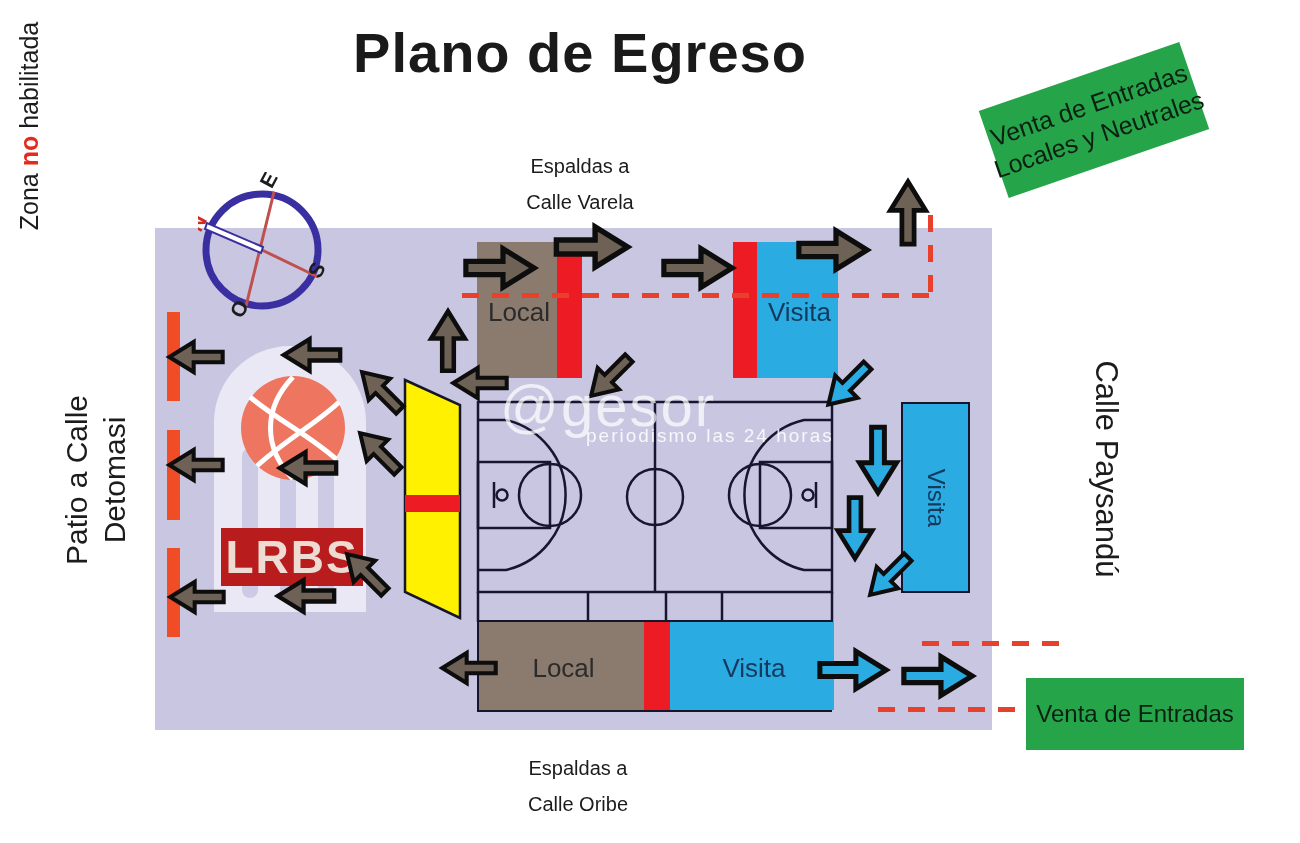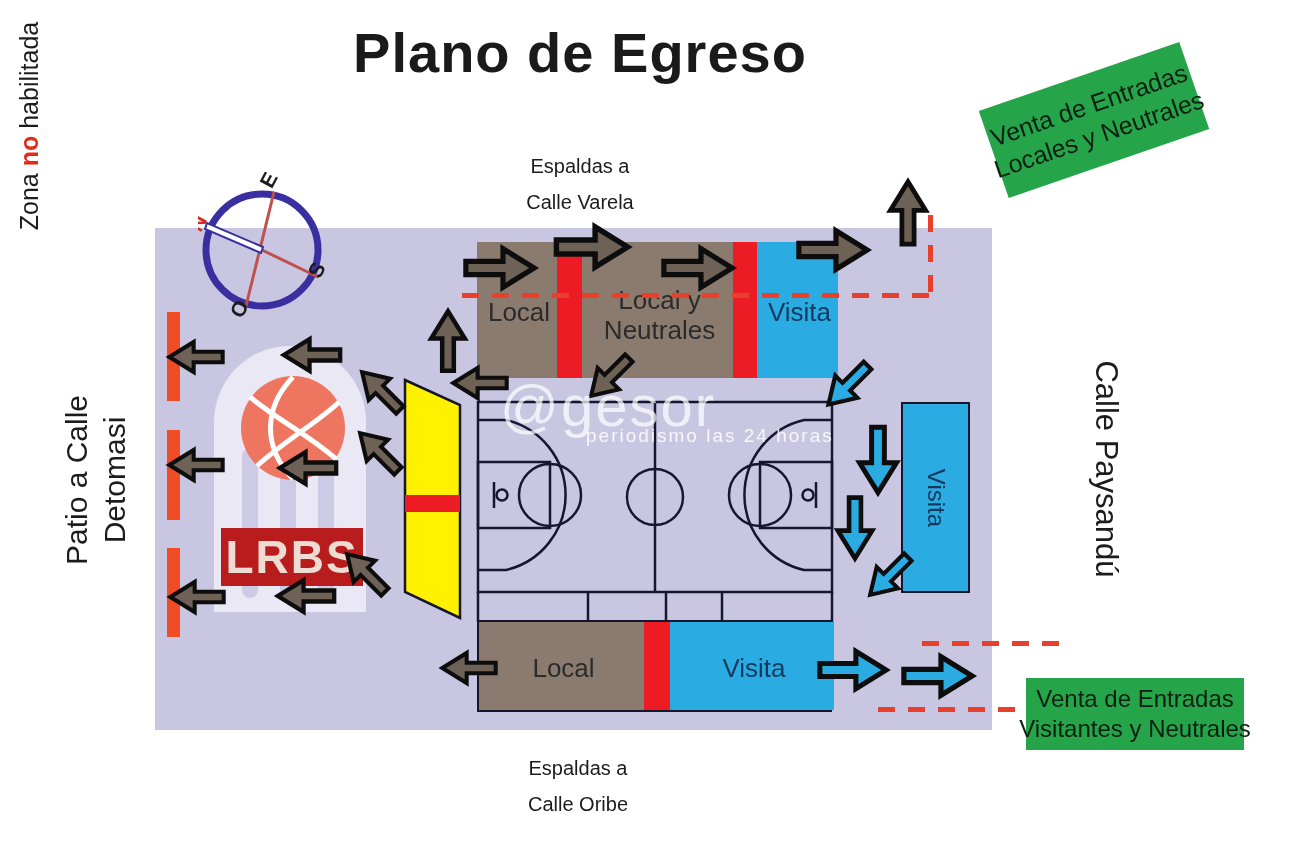--- a/index.html
+++ b/index.html
@@ -77,21 +77,20 @@
   <div class="abs street z7" id="street-right">Calle Paysandú</div>
 
   <div class="abs" id="venue"></div>
 
   <div class="abs greenbox z7" id="green-top">
     <div class="gl">Venta de Entradas</div>
     <div class="gl">Locales y Neutrales</div>
   </div>
   <div class="abs greenbox z7" id="green-bottom">
     <div class="gl">Venta de Entradas</div>
-    <div class="gl">Visitantes y Neutrales</div>
   </div>
 
   <svg class="abs z2" id="compass" style="left:198px;top:172px;" width="140" height="160" viewBox="0 0 140 160">
     <circle cx="64" cy="78" r="56" fill="none" stroke="#3a2fa0" stroke-width="7"></circle>
     <line x1="76" y1="20" x2="48" y2="134" stroke="#c0504d" stroke-width="3"></line>
     <line x1="64" y1="78" x2="120" y2="105" stroke="#c0504d" stroke-width="3"></line>
     <path d="M65,75 L9,51 L7,57 L63,81 Z" fill="#ffffff" stroke="#3a2fa0" stroke-width="2"></path>
     <text x="-4" y="60" fill="#cf2b20" font-size="21" font-weight="bold" transform="rotate(-62 0 55)">N</text>
     <text x="68" y="16" fill="#1c1c1c" font-size="21" font-weight="bold" transform="rotate(-62 72 12)">E</text>
     <text x="116" y="106" fill="#1c1c1c" font-size="21" font-weight="bold" transform="rotate(-62 120 102)">S</text>
@@ -158,24 +157,20 @@
 
   <div class="abs" id="wm">
     <div class="big">@gesor</div>
     <div class="sub">periodismo las 24 horas</div>
   </div>
 
 <div class="sec z2" style="left: 477px; top: 242px; width: 80px; height: 136px; background: rgb(139, 123, 111);">
       <div class="sec-label" style="color: rgb(43, 43, 43);">Local</div>
     </div>
     <div class="sec z2" style="left: 557px; top: 242px; width: 25px; height: 136px; background: rgb(237, 28, 36);"></div>
-    <div class="sec z2" style="left: 582px; top: 242px; width: 151px; height: 136px; background: rgb(139, 123, 111);">
-      <div class="sec-label" style="color: rgb(43, 43, 43);">Local y
-Neutrales</div>
-    </div>
     <div class="sec z2" style="left: 733px; top: 242px; width: 24px; height: 136px; background: rgb(237, 28, 36);"></div>
     <div class="sec z2" style="left: 757px; top: 242px; width: 81px; height: 136px; background: rgb(42, 172, 227);">
       <div class="sec-label" style="color: rgb(20, 57, 92);">Visita</div>
     </div>
     <div class="sec z2" id="stand-bottom-band" style="left: 477px; top: 620px; width: 355px; height: 92px;">
       <div class="sec" style="left: 0px; top: 0px; width: 165px; height: 100%; background: rgb(139, 123, 111);">
         <div class="sec-label" style="color: rgb(43, 43, 43);">Local</div>
       </div>
       <div class="sec" style="left: 165px; top: 0px; width: 26px; height: 100%; background: rgb(237, 28, 36);"></div>
       <div class="sec" style="left: 191px; top: 0px; width: 164px; height: 100%; background: rgb(42, 172, 227);">

